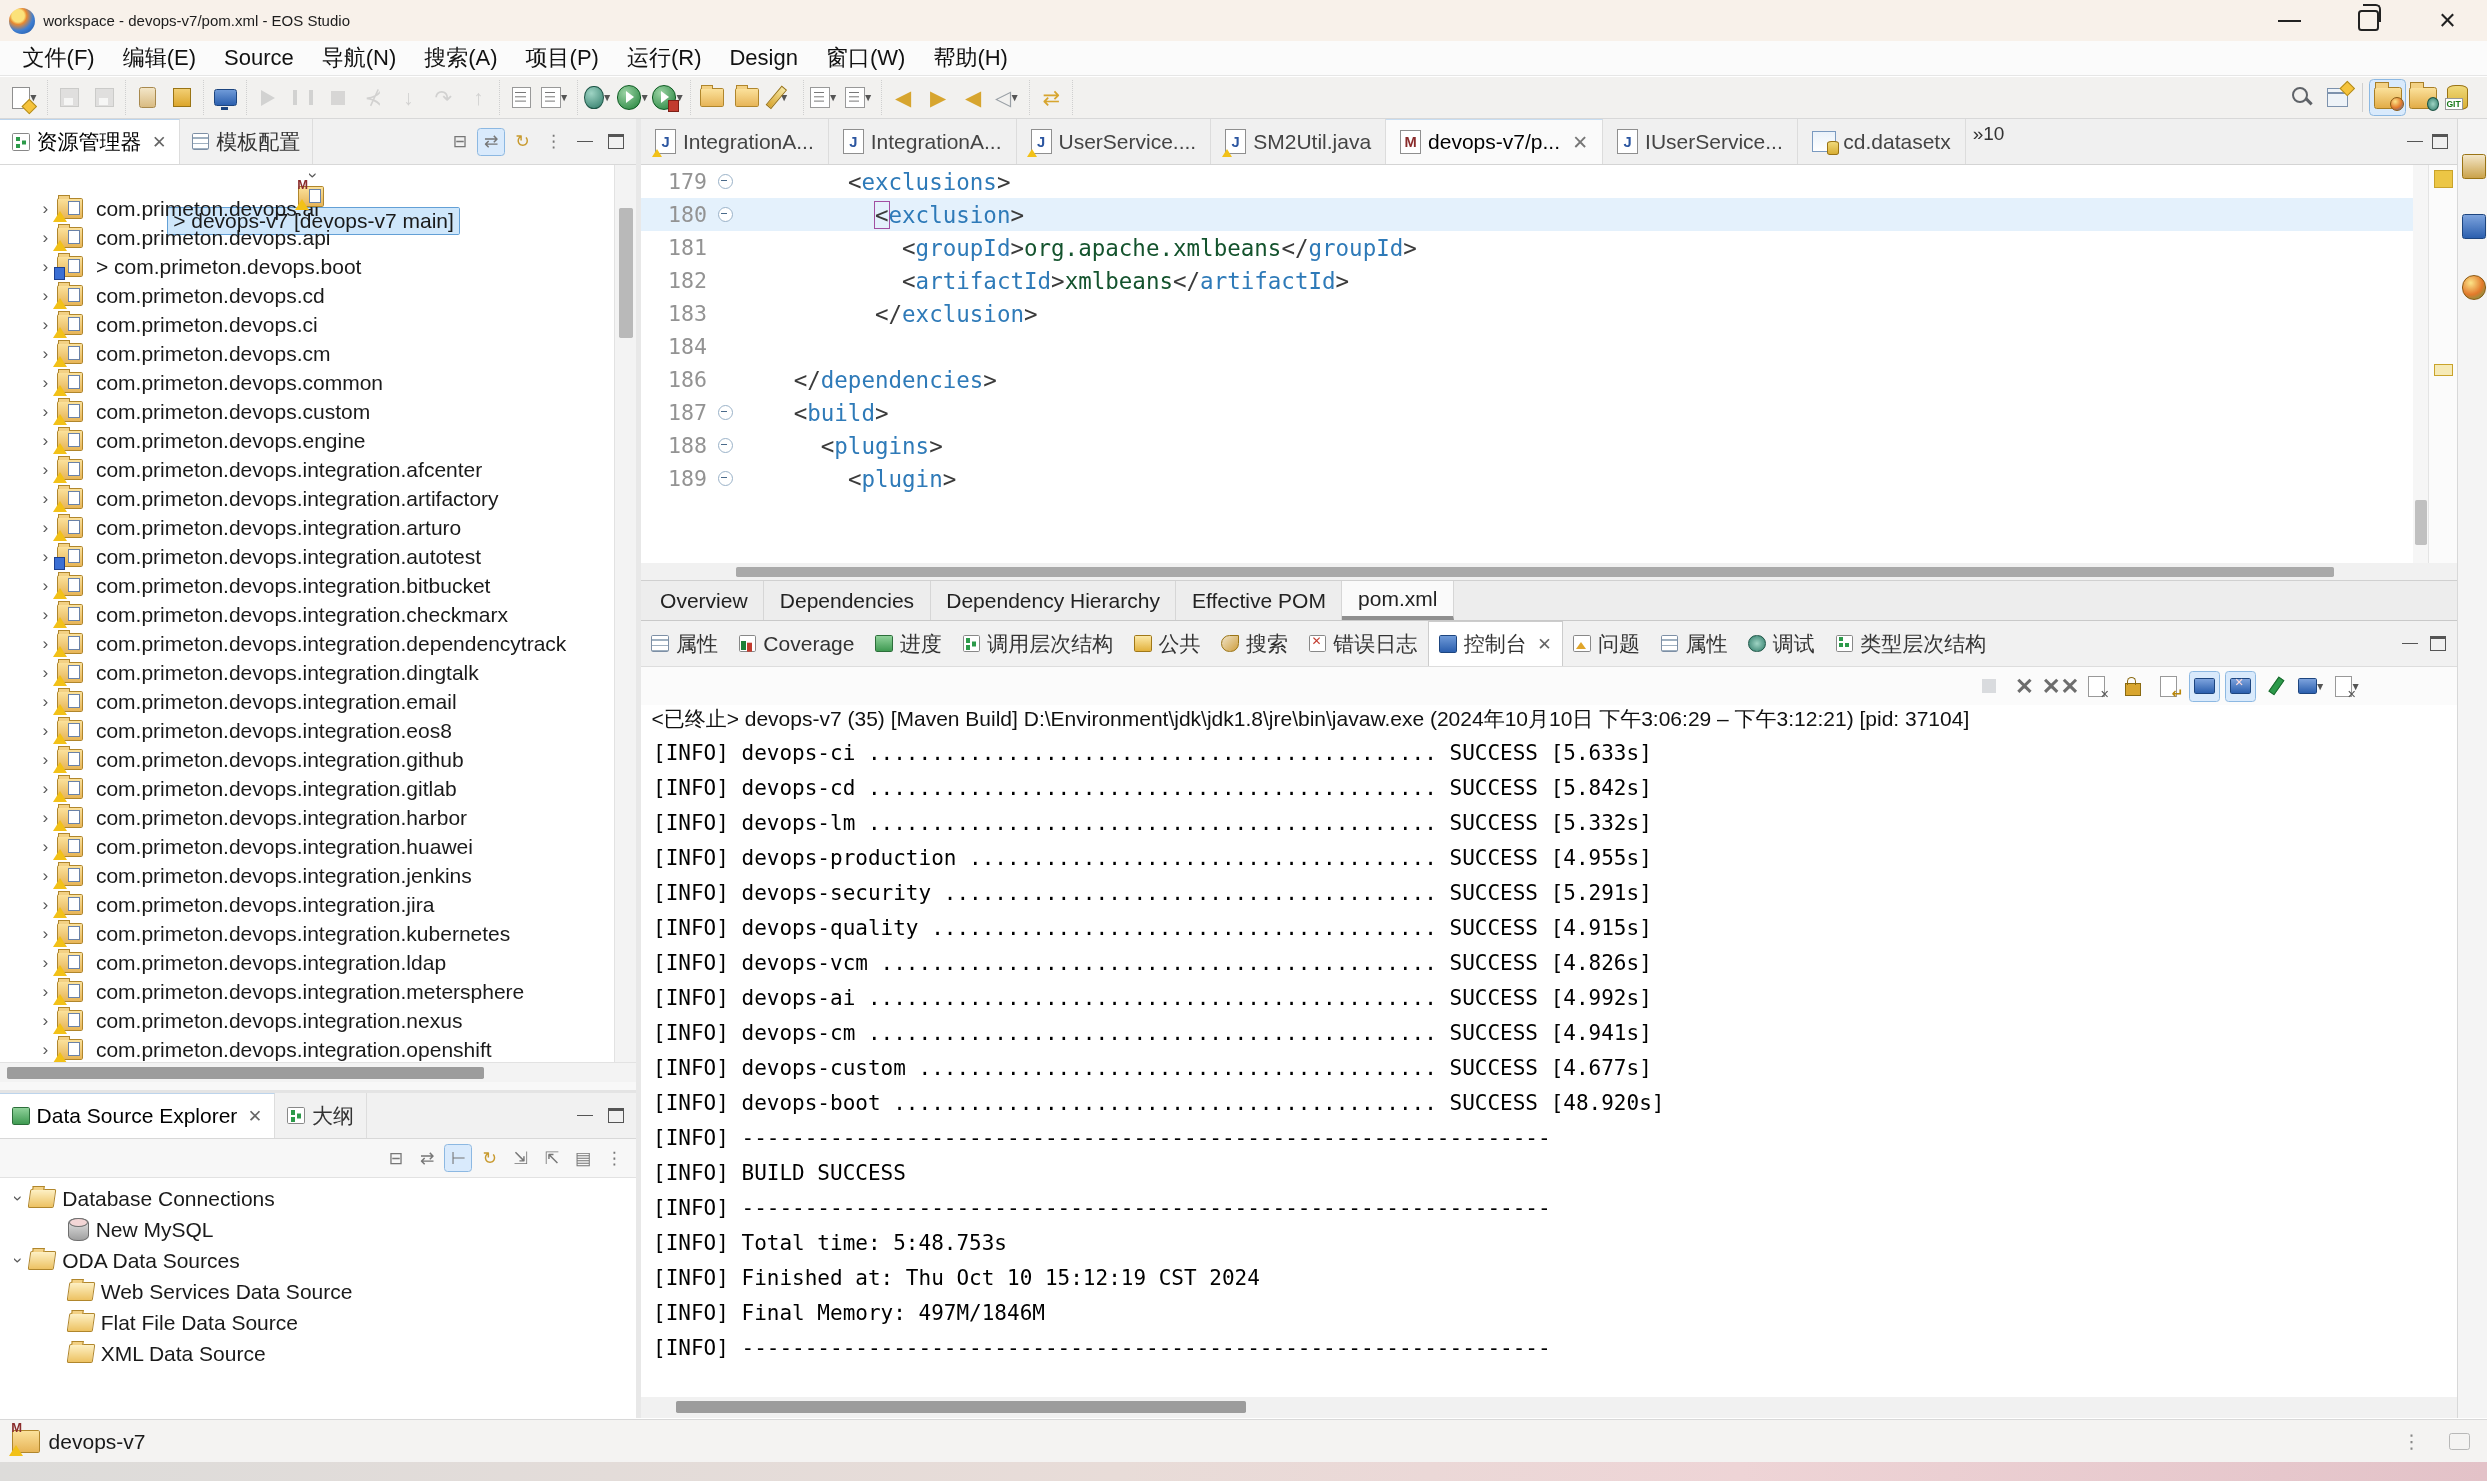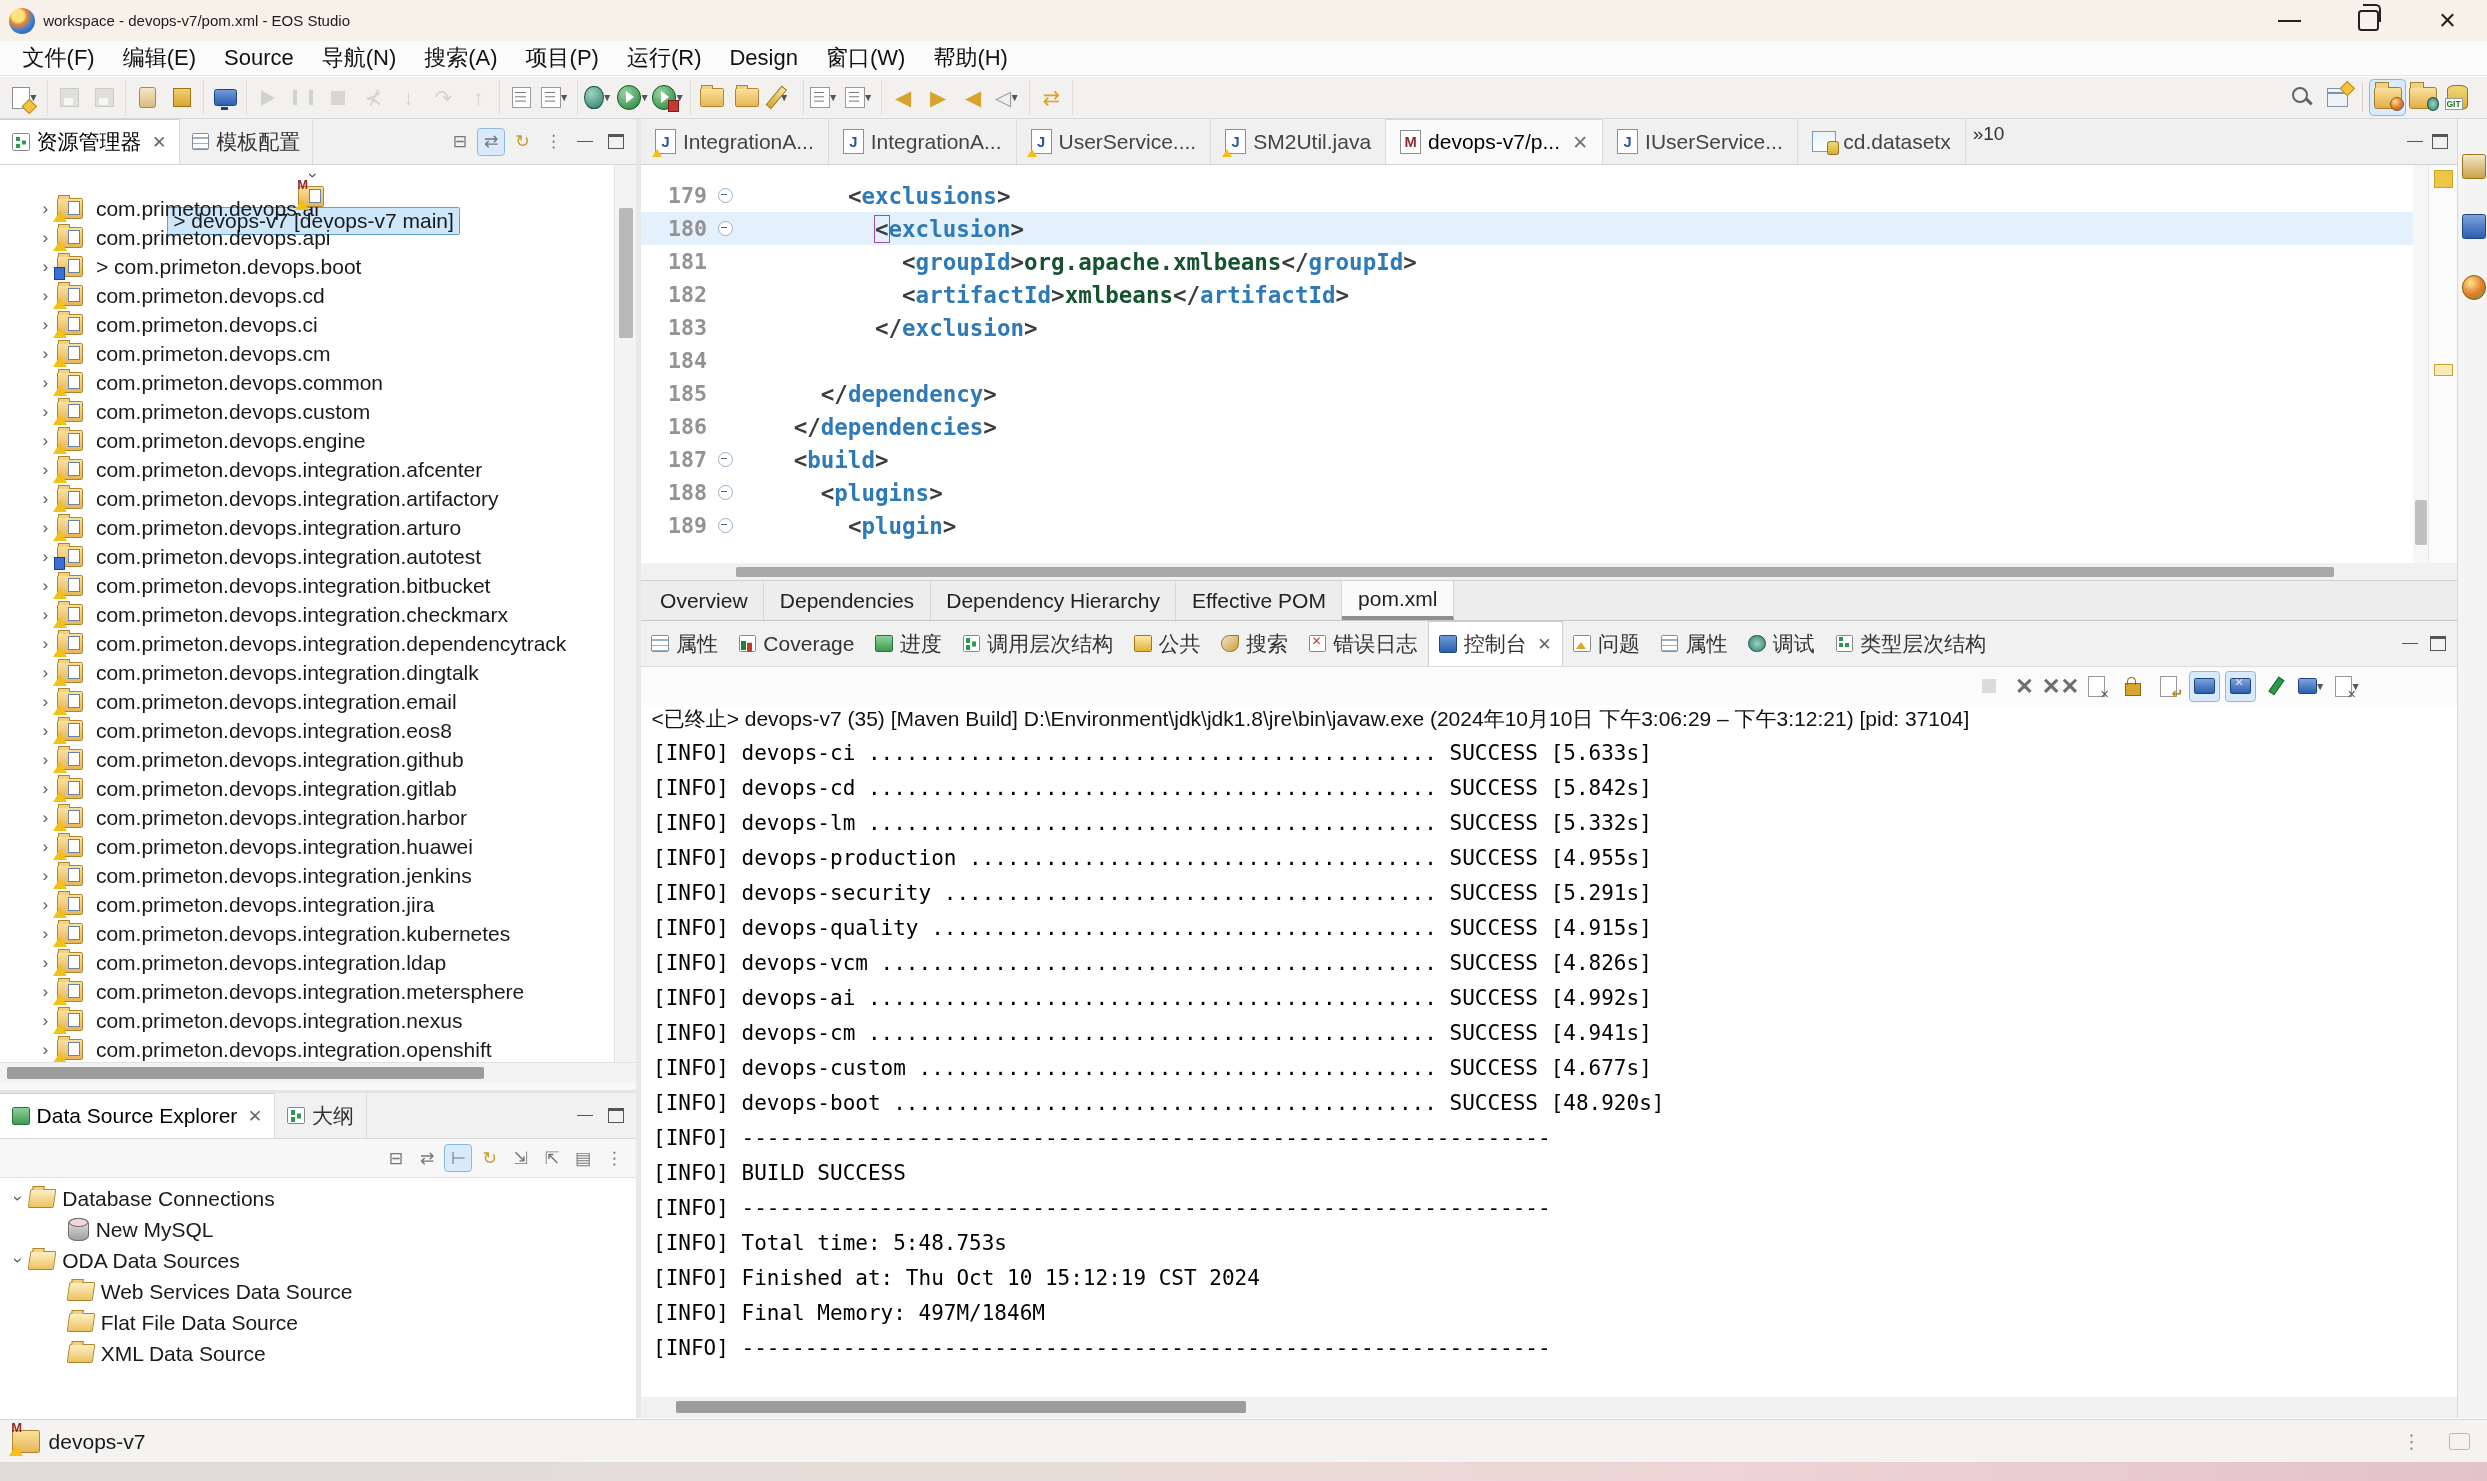--- a/index.html
+++ b/index.html
@@ -130,22 +130,22 @@
   .jfile.warnf:after{content:"";position:absolute;left:-4.3px;bottom:-4.3px;width:0;height:0;
          border-left:5.2px solid transparent;border-right:5.2px solid transparent;border-bottom:8.6px solid #f2c118;}
   .jfile.mfile{color:#8a2c2c;}
   .dsetic{position:relative;flex:none;width:22.5px;height:19px;background:linear-gradient(#eaf2fa,#fff);border:0.9px solid #7a9ac0;}
   .dsetic:after{content:"";position:absolute;right:-3.5px;bottom:-3.5px;width:9.5px;height:11.2px;
          background:linear-gradient(#f0d97a,#d8ae33);border:0.9px solid #9a7415;border-radius:4.3px/2.6px;}
   .etab-close{font-size:19px;color:#777;margin-left:5.2px;}
   #ed-overflow{margin-left:7px;display:flex;align-items:flex-start;padding-top:3.5px;font-size:19px;color:#333;}
   #ed-hdr-tools{margin-left:auto;display:flex;align-items:center;gap:8.6px;padding-right:10.4px;}
   
-  #code{position:absolute;left:0;top:60px;width:100%;height:398px;overflow:hidden;background:#fff;
-        font-family:"DejaVu Sans Mono",monospace;font-size:22.5px;font-weight:bold;}
+  #code{position:absolute;left:0;top:46px;width:100%;height:398px;overflow:hidden;background:#fff;
+        font-family:"DejaVu Sans Mono",monospace;font-size:22.5px;}
   .cline{display:flex;align-items:center;height:33px;white-space:pre;}
   .cline.hl{background:#e4f1fc;}
   .lnum{flex:none;width:66px;text-align:right;color:#939393;font-size:21.6px;padding-right:3.5px;}
   .foldcol{flex:none;width:29px;display:flex;align-items:center;justify-content:center;}
   .foldm{width:13px;height:13px;border:0.9px solid #9ab2c8;border-radius:50%;background:#fff;position:relative;}
   .foldm:after{content:"";position:absolute;left:2.6px;top:5.2px;width:6px;height:0.9px;background:#4a6a8a;}
   .codebody{flex:1;}
   .ck{color:#3b3b3b;} .cg{color:#2e7ab8;} .ct{color:#14532d;}
   .caret{outline:1.7px solid #a14fa1;outline-offset:-0.9px;}
   #ed-vscroll{position:absolute;right:29px;top:46px;width:15.6px;height:398px;background:#f6f6f6;}
@@ -746,21 +746,20 @@
         </div>
       </div>
 
     <div id="code">
         <div class="cline"><span class="lnum">179</span><span class="foldcol"><span class="foldm"></span></span><span class="codebody">        <span class="ck">&lt;</span><span class="cg">exclusions</span><span class="ck">&gt;</span></span></div>
         <div class="cline hl"><span class="lnum">180</span><span class="foldcol"><span class="foldm"></span></span><span class="codebody">          <span class="ck"><span class="ck caret">&lt;</span></span><span class="cg">exclusion</span><span class="ck">&gt;</span></span></div>
         <div class="cline"><span class="lnum">181</span><span class="foldcol"></span><span class="codebody">            <span class="ck">&lt;</span><span class="cg">groupId</span><span class="ck">&gt;</span><span class="ct">org.apache.xmlbeans</span><span class="ck">&lt;/</span><span class="cg">groupId</span><span class="ck">&gt;</span></span></div>
         <div class="cline"><span class="lnum">182</span><span class="foldcol"></span><span class="codebody">            <span class="ck">&lt;</span><span class="cg">artifactId</span><span class="ck">&gt;</span><span class="ct">xmlbeans</span><span class="ck">&lt;/</span><span class="cg">artifactId</span><span class="ck">&gt;</span></span></div>
         <div class="cline"><span class="lnum">183</span><span class="foldcol"></span><span class="codebody">          <span class="ck">&lt;/</span><span class="cg">exclusion</span><span class="ck">&gt;</span></span></div>
         <div class="cline"><span class="lnum">184</span><span class="foldcol"></span></div>
-        <div class="cline"><span class="lnum">185</span><span class="foldcol"></span><span class="codebody">      <span class="ck">&lt;/</span><span class="cg">dependency</span><span class="ck">&gt;</span></span></div>
         <div class="cline"><span class="lnum">186</span><span class="foldcol"></span><span class="codebody">    <span class="ck">&lt;/</span><span class="cg">dependencies</span><span class="ck">&gt;</span></span></div>
         <div class="cline"><span class="lnum">187</span><span class="foldcol"><span class="foldm"></span></span><span class="codebody">    <span class="ck">&lt;</span><span class="cg">build</span><span class="ck">&gt;</span></span></div>
         <div class="cline"><span class="lnum">188</span><span class="foldcol"><span class="foldm"></span></span><span class="codebody">      <span class="ck">&lt;</span><span class="cg">plugins</span><span class="ck">&gt;</span></span></div>
         <div class="cline"><span class="lnum">189</span><span class="foldcol"><span class="foldm"></span></span><span class="codebody">        <span class="ck">&lt;</span><span class="cg">plugin</span><span class="ck">&gt;</span></span></div>
       </div>
     <div id="ed-vscroll">
       <div id="ed-vthumb"></div>
     </div>
     <div id="overview">
       <div class="ovm" style="top:5.2px;height:15.6px;background:#ecc645;"></div>

